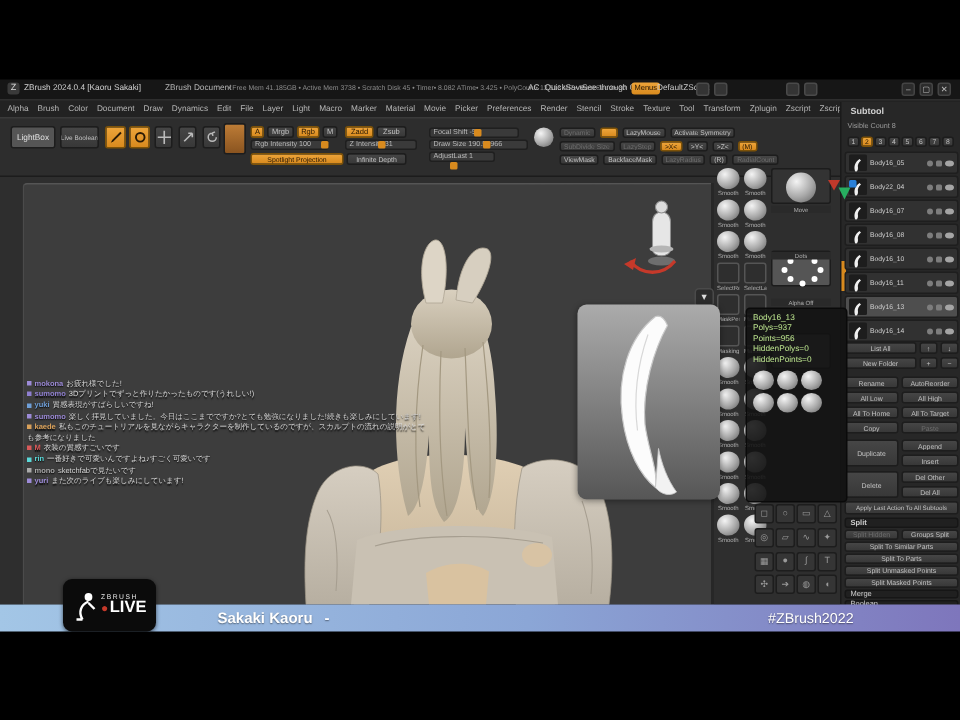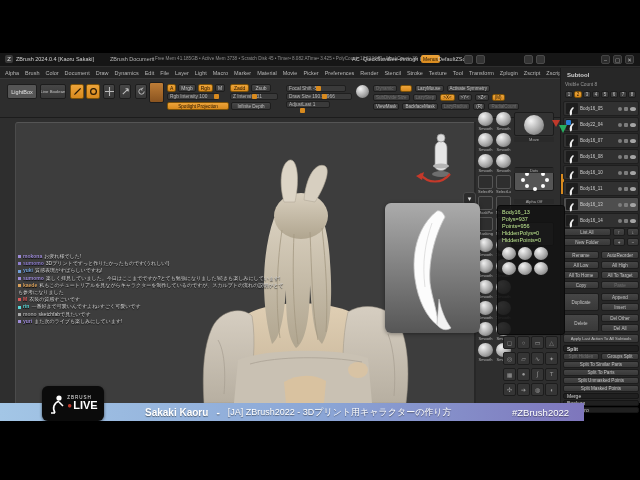--- a/index.html
+++ b/index.html
@@ -42,21 +42,21 @@
   .st-tabs{display:flex;gap:1px;}
   .st-tab{width:8px;height:7px;font-size:4.5px;}
   .st-row{position:absolute;left:2px;width:76px;height:15px;background:#313131;border:1px solid #1e1e1e;border-radius:2px;display:flex;align-items:center;padding:0 2px;gap:2px;}
   .st-row[data-state="selected"]{background:#4e4e4e;}
   .st-thumb{width:12px;height:11px;background:#1d1d1d;border-radius:1px;flex:none;}
   .st-name{color:#cfcfcf;font-size:4.5px;flex:1;overflow:hidden;white-space:nowrap;}
   .st-ic{width:4px;height:4px;border-radius:50%;background:#7d7d7d;flex:none;}
   .dkbtn{position:absolute;height:8px;font-size:4.6px;}
   .sect{position:absolute;color:#cfcfcf;font-size:5px;background:#202020;border:1px solid #161616;border-radius:2px;display:flex;align-items:center;padding-left:3px;}
   
-  .banner{left:0;top:403px;width:584px;height:18px;background:linear-gradient(90deg,var(--banner_l),var(--banner_m) 55%,var(--banner_r));z-index:30;display:flex;align-items:center;color:#fff;text-shadow:0 1px 1px rgba(0,0,0,.45);}
+  .banner{left:0;top:403px;width:640px;height:18px;background:linear-gradient(90deg,var(--banner_l),var(--banner_m) 55%,var(--banner_r));z-index:30;display:flex;align-items:center;color:#fff;text-shadow:0 1px 1px rgba(0,0,0,.45);}
   .banner .artist{font-size:10px;font-weight:bold;margin-left:145px;}
   .banner .sep{font-size:10px;margin:0 8px;font-weight:bold;}
   .banner .btitle{font-size:9px;}
   .banner .tag{position:absolute;left:512px;font-size:9.5px;}
   .logo{left:42px;top:386px;width:62px;height:35px;background:#0b0b0b;border-radius:6px;z-index:31;display:flex;align-items:center;justify-content:center;gap:3px;box-shadow:0 1px 3px rgba(0,0,0,.6);}
   .logo .stack{display:flex;flex-direction:column;line-height:1;}
   .logo .zb{color:#e8e8e8;font-size:4.5px;letter-spacing:1px;}
   .logo .live{color:#fff;font-size:11px;font-weight:bold;display:flex;align-items:center;}
   .logo .dot{color:var(--red);font-size:8px;margin-right:1px;}
   
@@ -645,21 +645,20 @@
     <div class="abs btn dkbtn" style="left:2px;top:309px;width:76px;height:7px;">Split Unmasked Points</div>
     <div class="abs btn dkbtn" style="left:2px;top:317px;width:76px;height:7px;">Split Masked Points</div>
     <div class="abs sect" style="left:2px;top:325px;width:76px;height:6px;">Merge</div>
     <div class="abs sect" style="left:2px;top:332px;width:76px;height:6px;">Boolean</div>
     <div class="abs sect" style="left:2px;top:339px;width:76px;height:6px;">Bevel Pro</div>
   </div>
 
   <div class="abs banner">
     <span class="artist">Sakaki Kaoru</span>
     <span class="sep">-</span>
-    <span class="btitle">[JA] ZBrush2022 - 3Dプリント用キャラクターの作り方</span>
     <span class="tag">#ZBrush2022</span>
   </div>
   <div class="abs logo">
     <svg width="16" height="20" viewBox="0 0 16 20">
       <circle cx="11" cy="4" r="2.6" fill="#fff"></circle>
       <path d="M11,7 C6,9 4,14 7,19 M11,8 L15,12 M7,19 L3,19" stroke="#fff" stroke-width="1.6" fill="none"></path>
     </svg>
     <span class="stack">
       <span class="zb">ZBRUSH</span>
       <span class="live">

